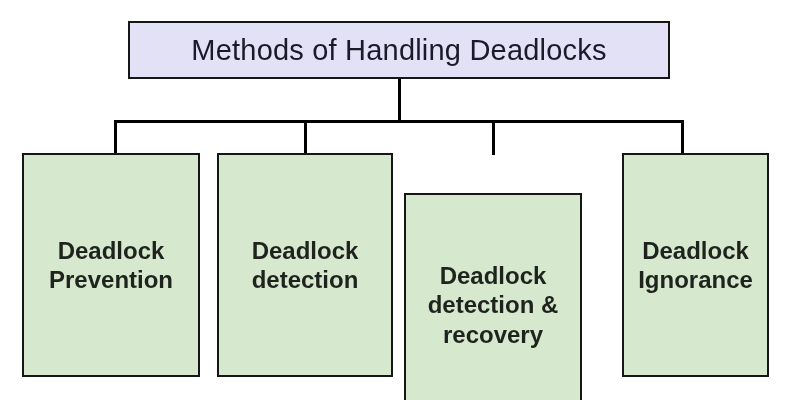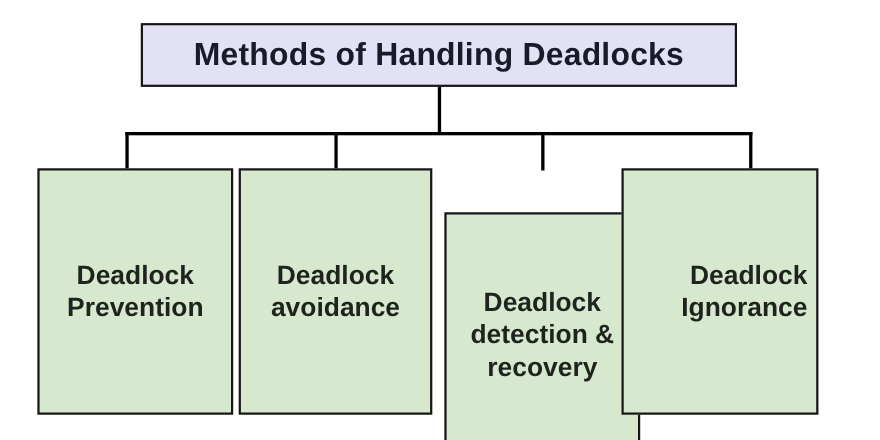--- a/index.html
+++ b/index.html
@@ -30,21 +30,21 @@
     top: 21px;
     width: 542px;
     height: 58px;
     box-sizing: border-box;
     background: var(--title-bg);
     border: 2px solid var(--box-border);
     display: flex;
     align-items: center;
     justify-content: center;
     font-size: 29px;
-    font-weight: 700;
+    font-weight: 400;
     color: var(--title-text);
     letter-spacing: 0.2px;
     text-align: center;
   }
   .conn {
     position: absolute;
     background: var(--connector);
   }
   .stem  { left: 398px; top: 79px;  width: 3px;   height: 43px; }
   .bar   { left: 114px; top: 120px; width: 570px; height: 3px;  }
@@ -63,24 +63,24 @@
     display: flex;
     align-items: center;
     justify-content: center;
     text-align: center;
     font-size: 24px;
     font-weight: 700;
     line-height: 1.22;
     color: var(--child-text);
     padding: 0 8px;
   }
-  .box1 { left: 34px;  width: 178px; }
+  .box1 { left: 22px;  width: 178px; }
   .box2 { left: 217px; width: 176px; }
   .box3 { left: 404px; width: 178px; margin-top: 40px; }
-  .box4 { left: 565px; width: 179px; text-align: right; }
+  .box4 { left: 622px; width: 147px; }
 </style>
 </head>
 <body>
 
 <div class="canvas">
 
   <div class="title-box">
     <span>Methods of Handling Deadlocks</span>
   </div>
 
@@ -89,21 +89,21 @@
   <div class="conn drop drop1"></div>
   <div class="conn drop drop2"></div>
   <div class="conn drop drop3"></div>
   <div class="conn drop drop4"></div>
 
   <div class="child-box box1">
     <span>Deadlock Prevention</span>
   </div>
 
   <div class="child-box box2">
-    <span>Deadlock avoidance</span>
+    <span>Deadlock detection</span>
   </div>
 
   <div class="child-box box3">
     <span>Deadlock detection &amp; recovery</span>
   </div>
 
   <div class="child-box box4">
     <span>Deadlock Ignorance</span>
   </div>
 

